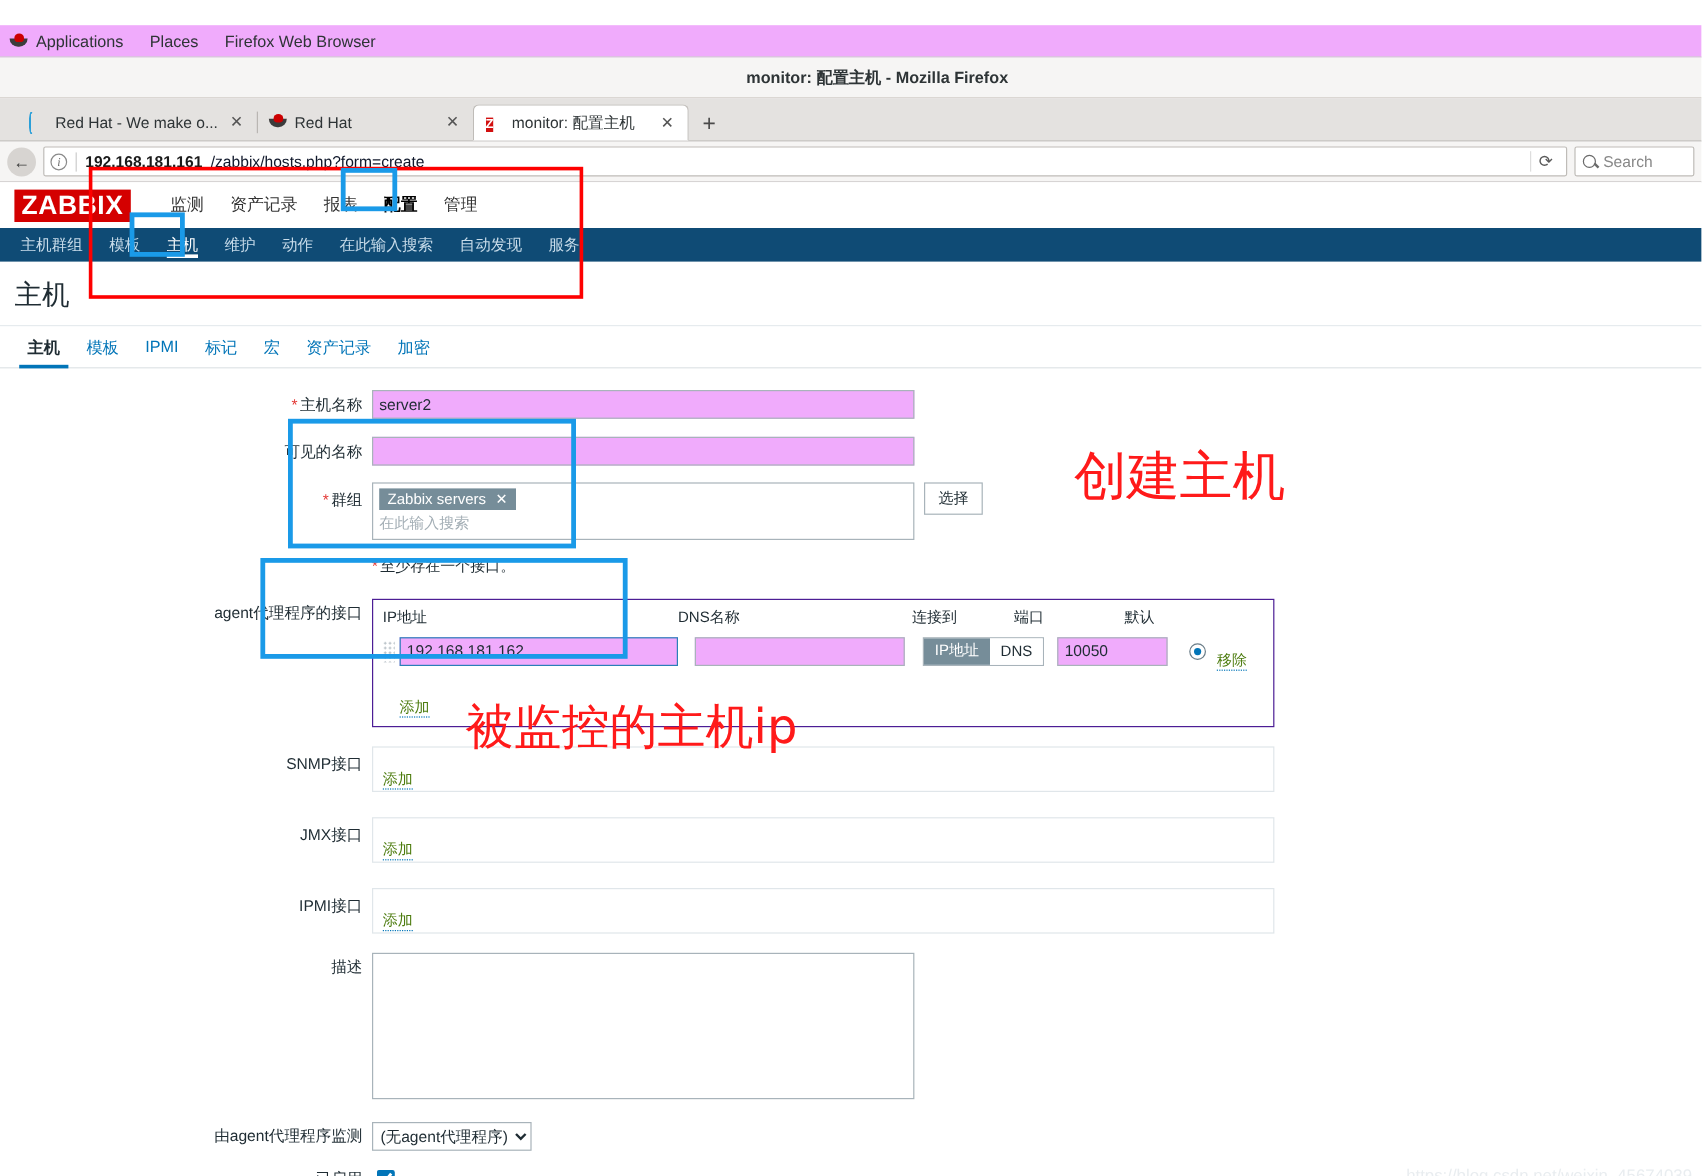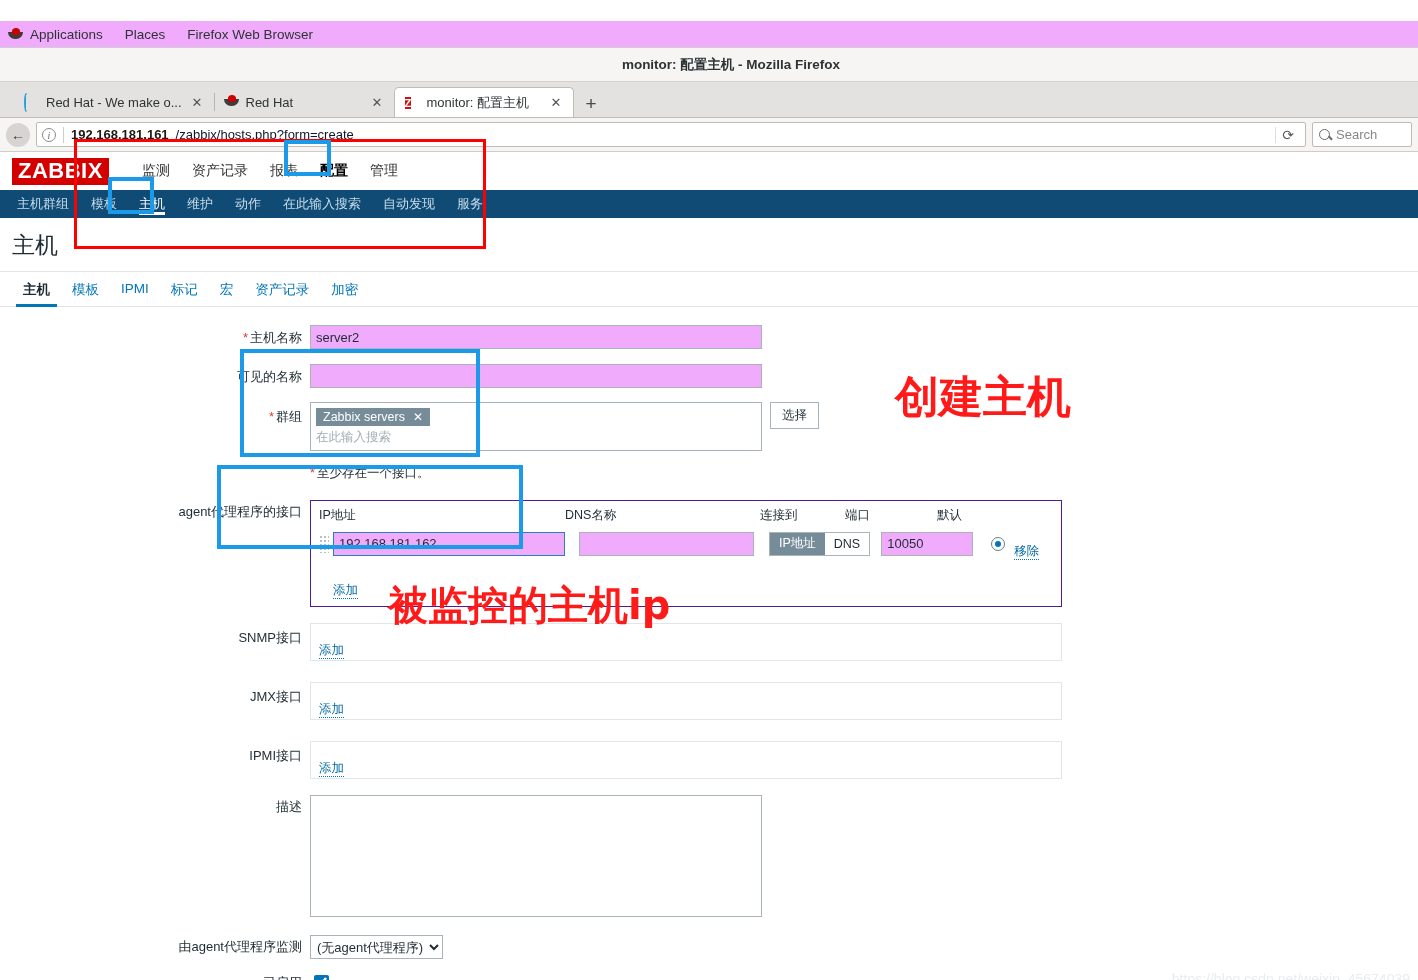--- a/index.html
+++ b/index.html
@@ -191,21 +191,21 @@
   }
   .toggle .tg.on{ background:#768d99;color:#fff; }
   .radio{
     width:14px;height:14px;border:1px solid #6a7d88;border-radius:50%;background:#fff;
     display:inline-block;position:relative;
   }
   .radio.on::after{
     content:"";position:absolute;left:3px;top:3px;width:6px;height:6px;border-radius:50%;background:#0275b8;
   }
   .lnk{
-    color:#0369a1;font-size:12.5px;cursor:pointer;border-bottom:1px dotted #0275b8;
+    color:#4d7c0f;font-size:12.5px;cursor:pointer;border-bottom:1px dotted #0275b8;
     display:inline-block;line-height:15px;margin-top:17px;
   }
   .emptybox{
     border:1px solid #e0e6ea;background:#fff;width:752px;height:38px;
     display:flex;align-items:center;padding-left:8px;
   }
   textarea{
     width:452px;height:122px;border:1px solid #a8b3ba;resize:none;outline:none;
     font-family:"Liberation Sans",sans-serif;font-size:13px;
   }
@@ -221,21 +221,21 @@
   .btn-ghost{
     background:#fff;color:#0275b8;border:1px solid #0275b8;font-size:13px;
     padding:5px 14px;cursor:pointer;font-family:"Liberation Sans",sans-serif;
   }
 
   
   .ann{ position:absolute;pointer-events:none;z-index:50; }
   .box-red{ border:3px solid #fe0000; }
   .box-blue{ border:4px solid #1a9ae8; }
   .ann-text{
-    color:#ff1a1a;font-weight:bold;font-family:"DejaVu Sans",sans-serif;
+    color:#ff1a1a;font-weight:normal;font-family:"DejaVu Sans",sans-serif;
     white-space:nowrap;
   }
   #watermark{
     position:absolute;right:8px;bottom:14px;color:#e9edf0;font-size:14px;
     font-family:"Liberation Sans",sans-serif;z-index:40;
   }
 </style>
 </head>
 <body>
 

